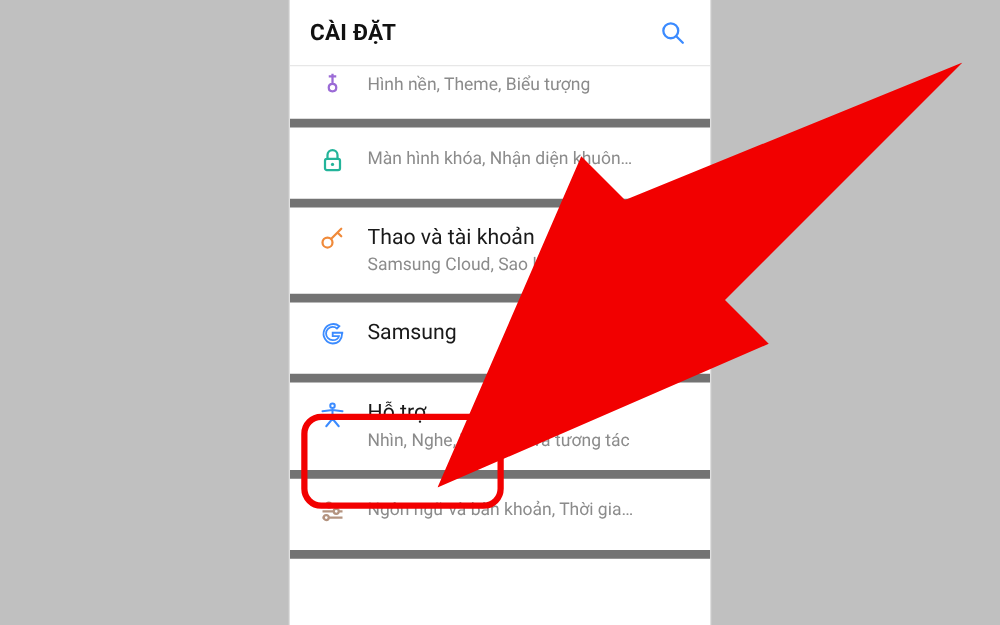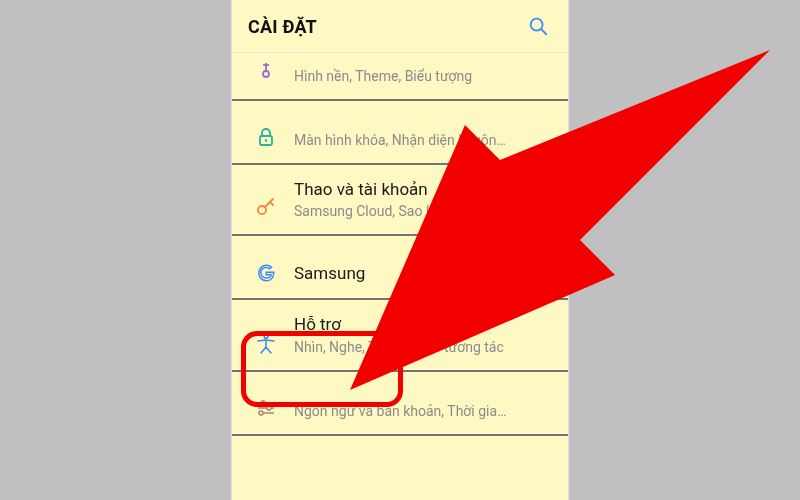--- a/index.html
+++ b/index.html
@@ -1,22 +1,22 @@
 <!DOCTYPE html>
 <html><head>
 <meta charset="utf-8">
 <style>
   html,body{margin:0;padding:0;width:800px;height:500px;background:#c0c0c0;font-family:-apple-system,BlinkMacSystemFont,"Segoe UI",Roboto,Arial,sans-serif;overflow:hidden;}
   .stage{position:relative;width:800px;height:500px;}
-  .phone{position:absolute;left:232px;top:0;width:336px;height:500px;background:#fef9c3;box-shadow:0 0 0 1px #e0e0e0;}
+  .phone{position:absolute;left:232px;top:0;width:336px;height:500px;background:#ffffff;box-shadow:0 0 0 1px #e0e0e0;}
   .header{display:flex;align-items:center;justify-content:space-between;height:52px;padding:0 16px;border-bottom:1px solid #e7e7e7;}
   .title{font-size:18px;font-weight:700;color:#111;letter-spacing:.2px;}
   .search-btn{width:28px;height:28px;display:flex;align-items:center;justify-content:center;background:none;border:none;padding:0;cursor:pointer;}
   .list{display:block;}
-  .row{display:flex;align-items:flex-end;padding:14px 14px 14px 14px;border-bottom:2px solid #737373;min-height:64px;box-sizing:border-box;}
+  .row{display:flex;align-items:flex-start;padding:14px 14px 14px 14px;border-bottom:7px solid #737373;min-height:64px;box-sizing:border-box;}
   .row.first{padding-top:4px;min-height:48px;}
   .iconwrap{width:40px;min-width:40px;display:flex;align-items:center;justify-content:center;}
   .texts{display:flex;flex-direction:column;margin-left:8px;overflow:hidden;}
   .label{font-size:17px;color:#1a1a1a;line-height:1.25;white-space:nowrap;overflow:hidden;text-overflow:ellipsis;}
   .sub{font-size:14px;color:#8b8b8b;line-height:1.3;white-space:nowrap;overflow:hidden;text-overflow:ellipsis;margin-top:2px;}
   
   .highlight{position:absolute;border:5px solid #f20000;border-radius:16px;pointer-events:none;box-sizing:border-box;}
   
   .arrow{position:absolute;pointer-events:none;}
 </style>

